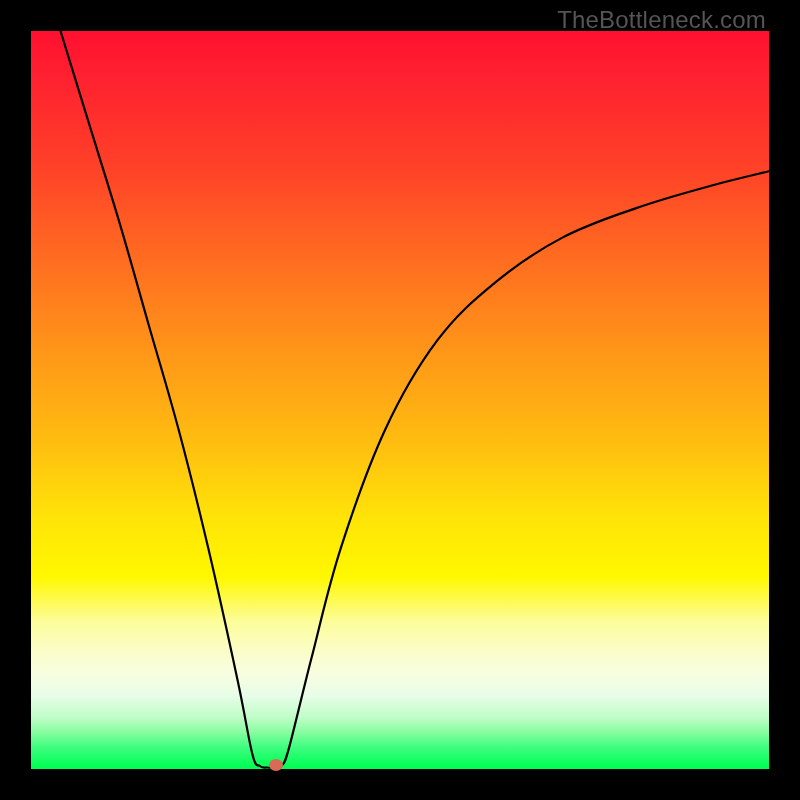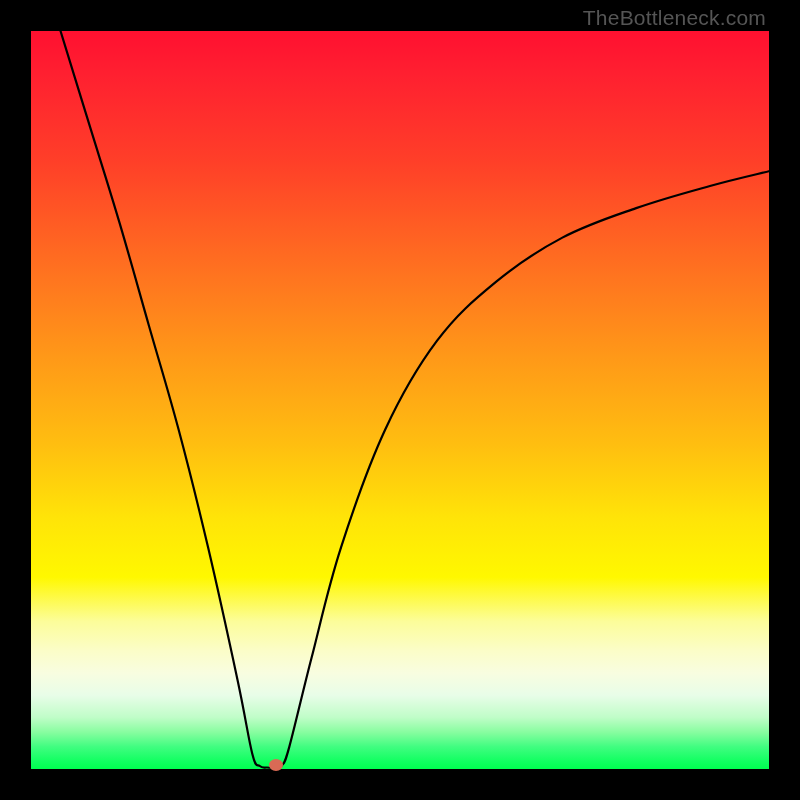--- a/index.html
+++ b/index.html
@@ -35,21 +35,21 @@
       #40fd80 97%,
       #10ff60 99%,
       #00ff50 100%);
   }
 
   .watermark {
     position: absolute;
     top: 6px;
     right: 34px;
     color: #555555;
-    font-size: 21px;
+    font-size: 24px;
     font-weight: 400;
     letter-spacing: 0.2px;
   }
 
   .curve-svg {
     position: absolute;
     left: 31px; top: 31px;
     width: 738px; height: 738px;
     pointer-events: none;
   }

